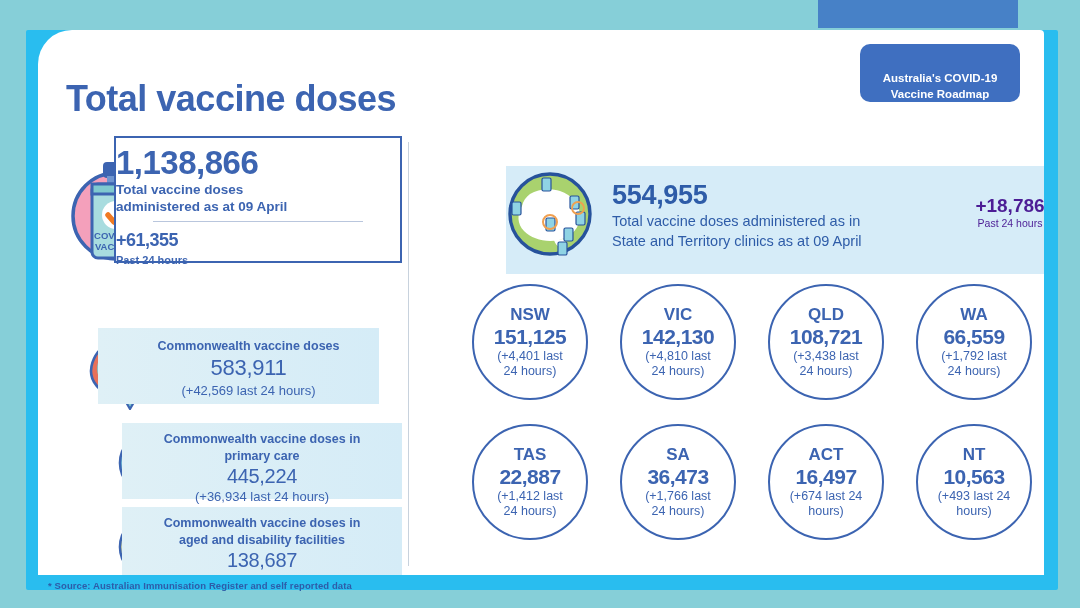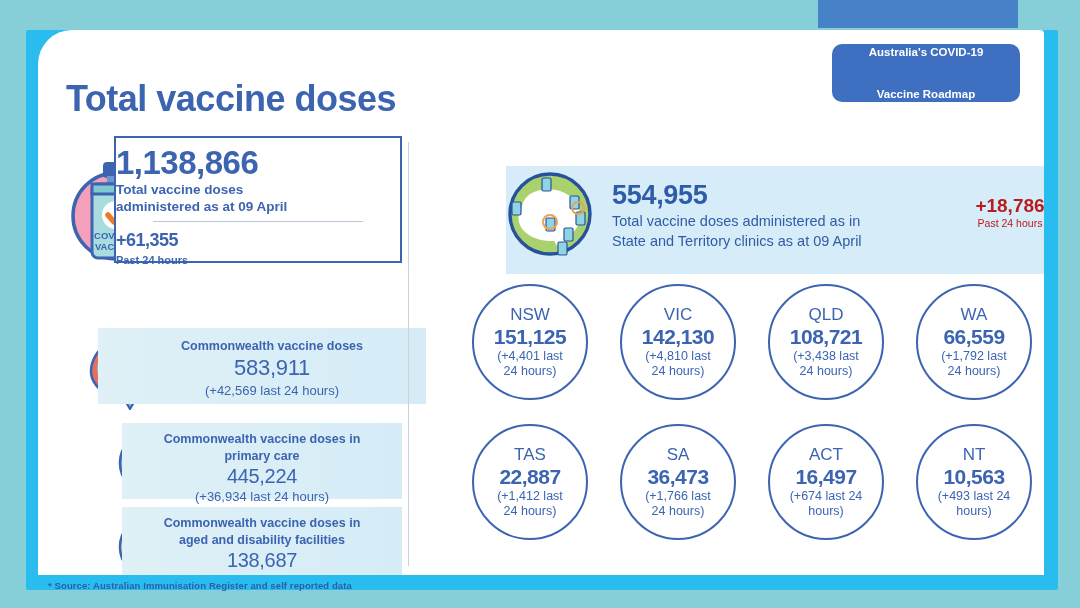--- a/index.html
+++ b/index.html
@@ -64,25 +64,25 @@
     font-size: 36px;
     font-weight: bold;
     color: #3c64b1;
     letter-spacing: -0.5px;
   }
 
   
   #roadmap-badge {
     position: absolute;
     right: 24px; top: 14px;
-    width: 188px; height: 58px;
+    width: 160px; height: 58px;
     background: #3f6fc0;
     border-radius: 10px;
     display: flex; flex-direction: column;
-    align-items: center; justify-content: space-between;
+    align-items: center; justify-content: flex-end;
     color: #fff;
     font-size: 11.5px;
     font-weight: bold;
     line-height: 16px;
     text-align: center;
   }
 
   
   #left-col  { position: absolute; left: 14px;  top: 106px; width: 356px; }
   #col-divider {
@@ -126,21 +126,21 @@
     width: 108px; height: 112px;
   }
 
   
   .cw-band {
     position: absolute;
     background: linear-gradient(90deg, #dff0f6 0%, #d5ecf7 100%);
     text-align: center;
     color: #3c64b1;
   }
-  #cw-total-band { left: 46px; top: 192px; width: 328px; height: 76px; padding-top: 10px; padding-left: 20px; }
+  #cw-total-band { left: 46px; top: 192px; width: 281px; height: 76px; padding-top: 10px; padding-left: 20px; }
   #cw-primary-band { left: 70px; top: 287px; width: 280px; height: 76px; padding-top: 8px; }
   #cw-aged-band   { left: 70px; top: 371px; width: 280px; height: 78px; padding-top: 8px; }
 
   .cw-label  { font-size: 12.5px; font-weight: bold; line-height: 17px; }
   .cw-value  { font-size: 22px;  font-weight: normal; line-height: 26px; letter-spacing: -0.3px; }
   .cw-value-sm { font-size: 20px; font-weight: normal; line-height: 22px; letter-spacing: -0.3px; }
   .cw-delta  { font-size: 13px;  line-height: 19px; }
 
   .band-icon { position: absolute; }
   #cw-total-icon  { left: 30px;  top: 192px; width: 92px; height: 82px; }
@@ -156,21 +156,21 @@
   }
   #state-map-icon {
     position: absolute; left: -2px; top: 4px;
     width: 92px; height: 88px;
   }
   #state-banner-text { position: absolute; left: 106px; top: 13px; color: #2e5ca8; }
   #state-total { font-size: 27px; font-weight: bold; line-height: 32px; letter-spacing: -0.3px; }
   #state-sub   { font-size: 14.5px; line-height: 20px; }
   #state-delta-wrap {
     position: absolute; right: 16px; top: 28px;
-    text-align: center; color: #b91c1c; width: 120px;
+    text-align: center; color: #4c1d95; width: 120px;
   }
   #state-delta { font-size: 19px; font-weight: bold; line-height: 23px; }
   #state-delta-sub { font-size: 10.5px; }
 
   
   #state-grid {
     position: absolute; left: 30px; top: 148px;
     width: 590px;
     display: grid;
     grid-template-columns: repeat(4, 148px);
@@ -179,21 +179,21 @@
   .state-circle {
     width: 116px; height: 116px;
     border: 2.2px solid #3c64b1;
     border-radius: 50%;
     display: flex; flex-direction: column;
     align-items: center; justify-content: center;
     color: #3c64b1;
     text-align: center;
     margin: 0 auto;
   }
-  .sc-name  { font-size: 17px; font-weight: normal; line-height: 20px; }
+  .sc-name  { font-size: 17px; font-weight: bold; line-height: 20px; }
   .sc-value { font-size: 21px; font-weight: bold; line-height: 24px; letter-spacing: -0.5px; }
   .sc-delta { font-size: 12.5px; line-height: 15px; padding: 0 4px; }
 
   
   #footer-note {
     position: absolute; left: 48px; top: 580px;
     font-size: 9.5px; font-weight: bold;
     color: #2e5ca8;
     letter-spacing: 0.1px;
   }

